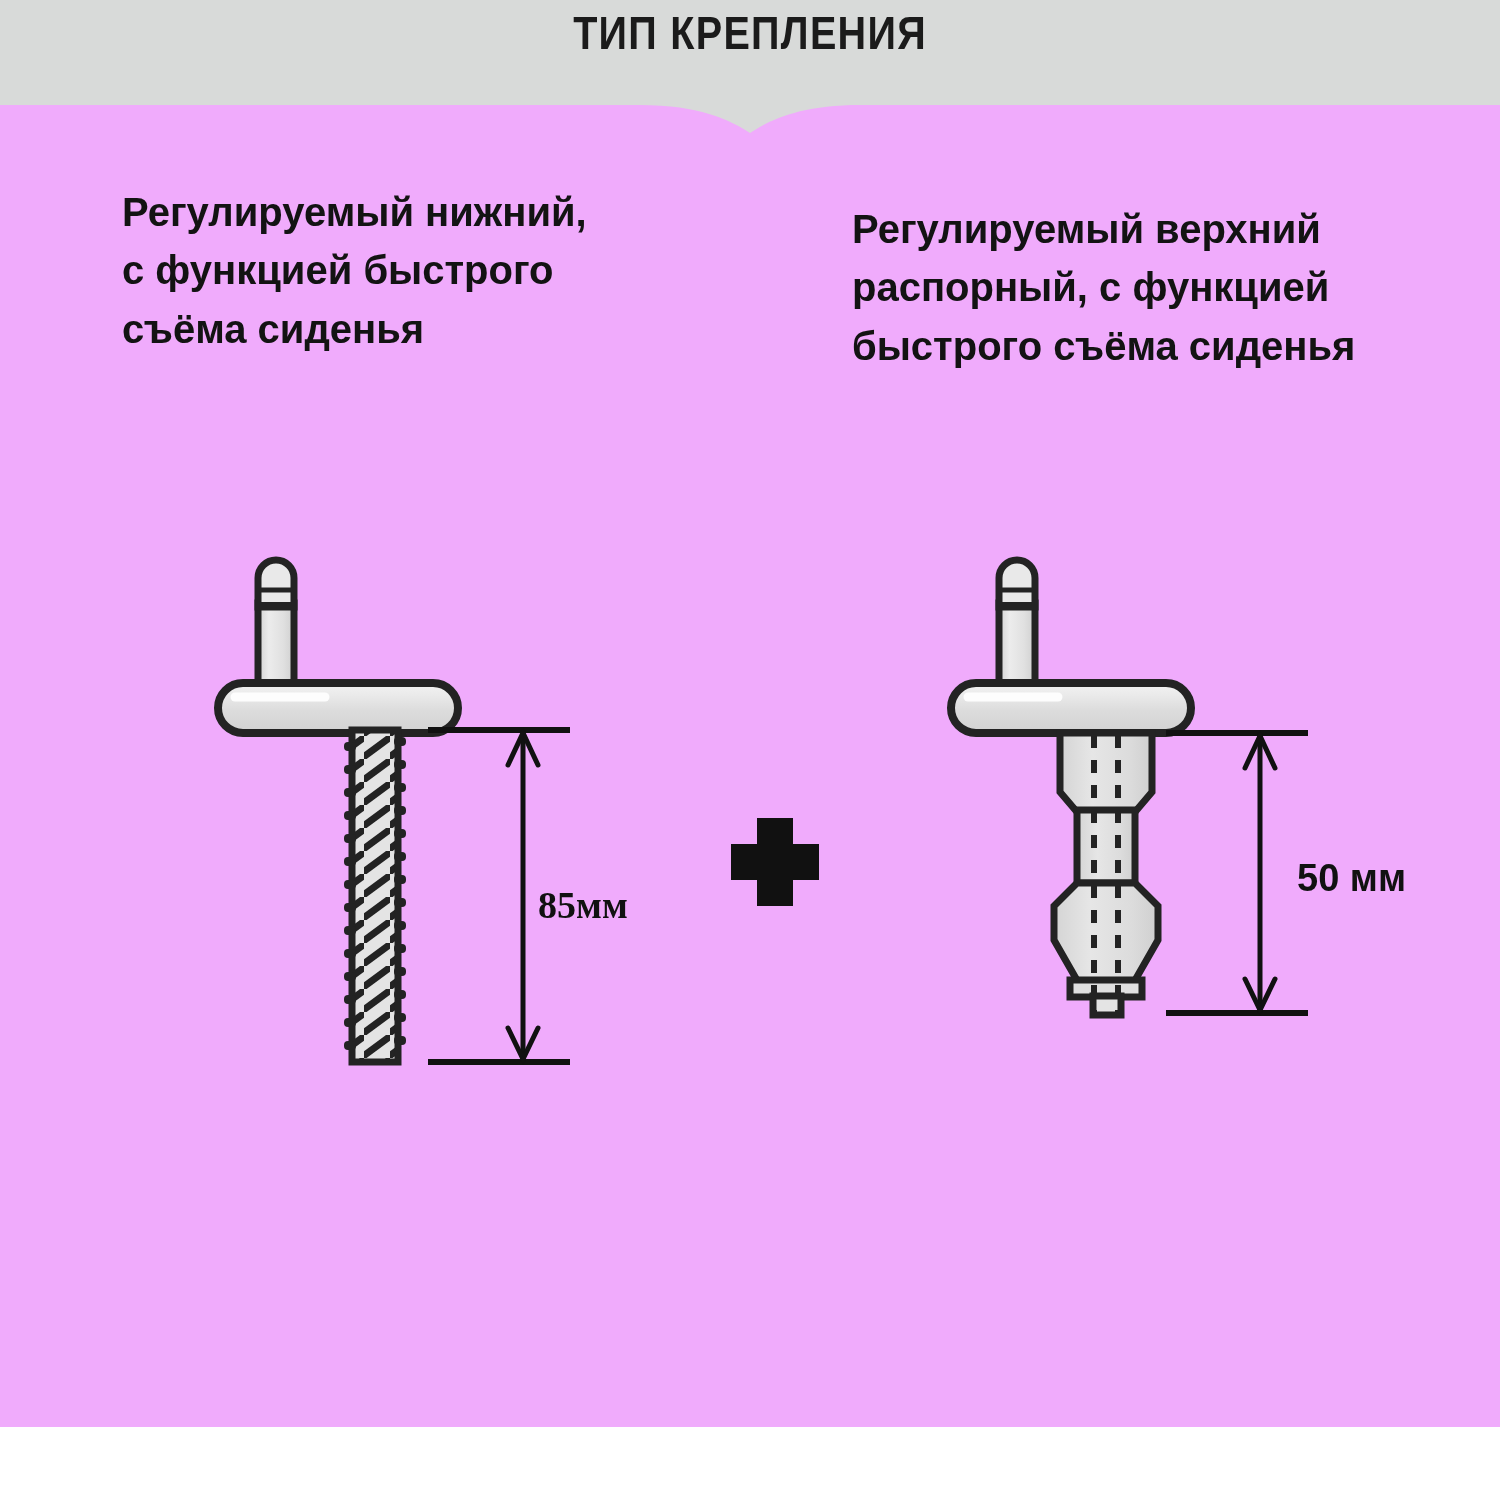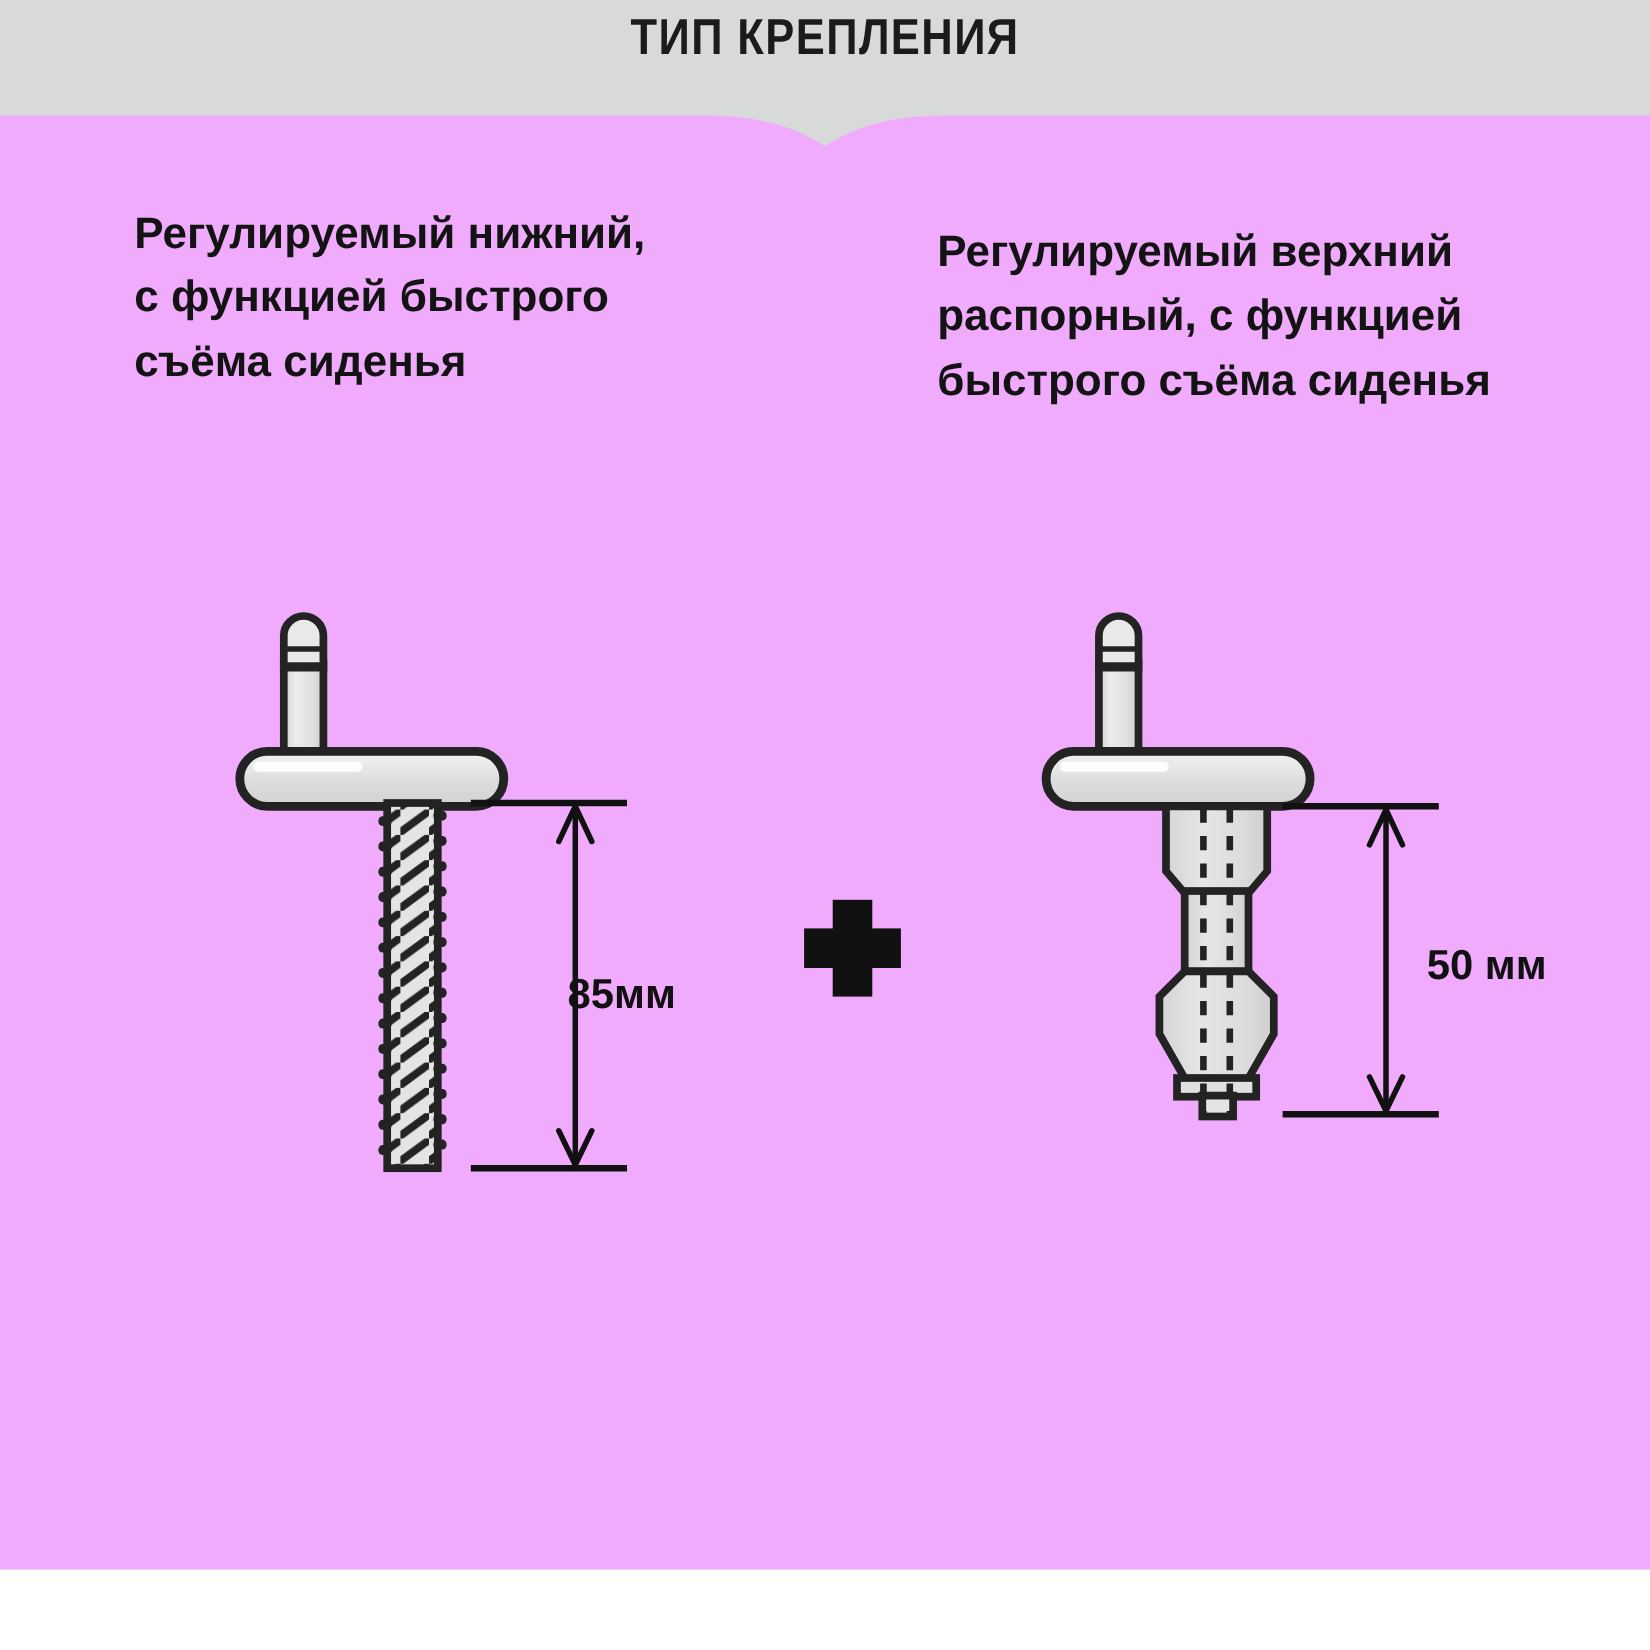--- a/index.html
+++ b/index.html
@@ -65,21 +65,21 @@
   .drawing svg { display: block; }
 
   
   .dim-label {
     position: absolute;
     font-size: 38px;
     font-weight: 700;
     color: #111111;
     white-space: nowrap;
   }
-  .dim-left  { left: 516px;  top: 883px; }
+  .dim-left  { left: 538px;  top: 883px; font-family: Liberation Serif, serif; }
   .dim-right { left: 1277px; top: 857px; margin-left: 20px; }
 </style>
 </head>
 <body>
 
 <div id="page">
 
   <div class="header-band">
     <svg width="1500" height="140" viewBox="0 0 1500 140" xmlns="http://www.w3.org/2000/svg">
       <path d="M0,0 H1500 V105

